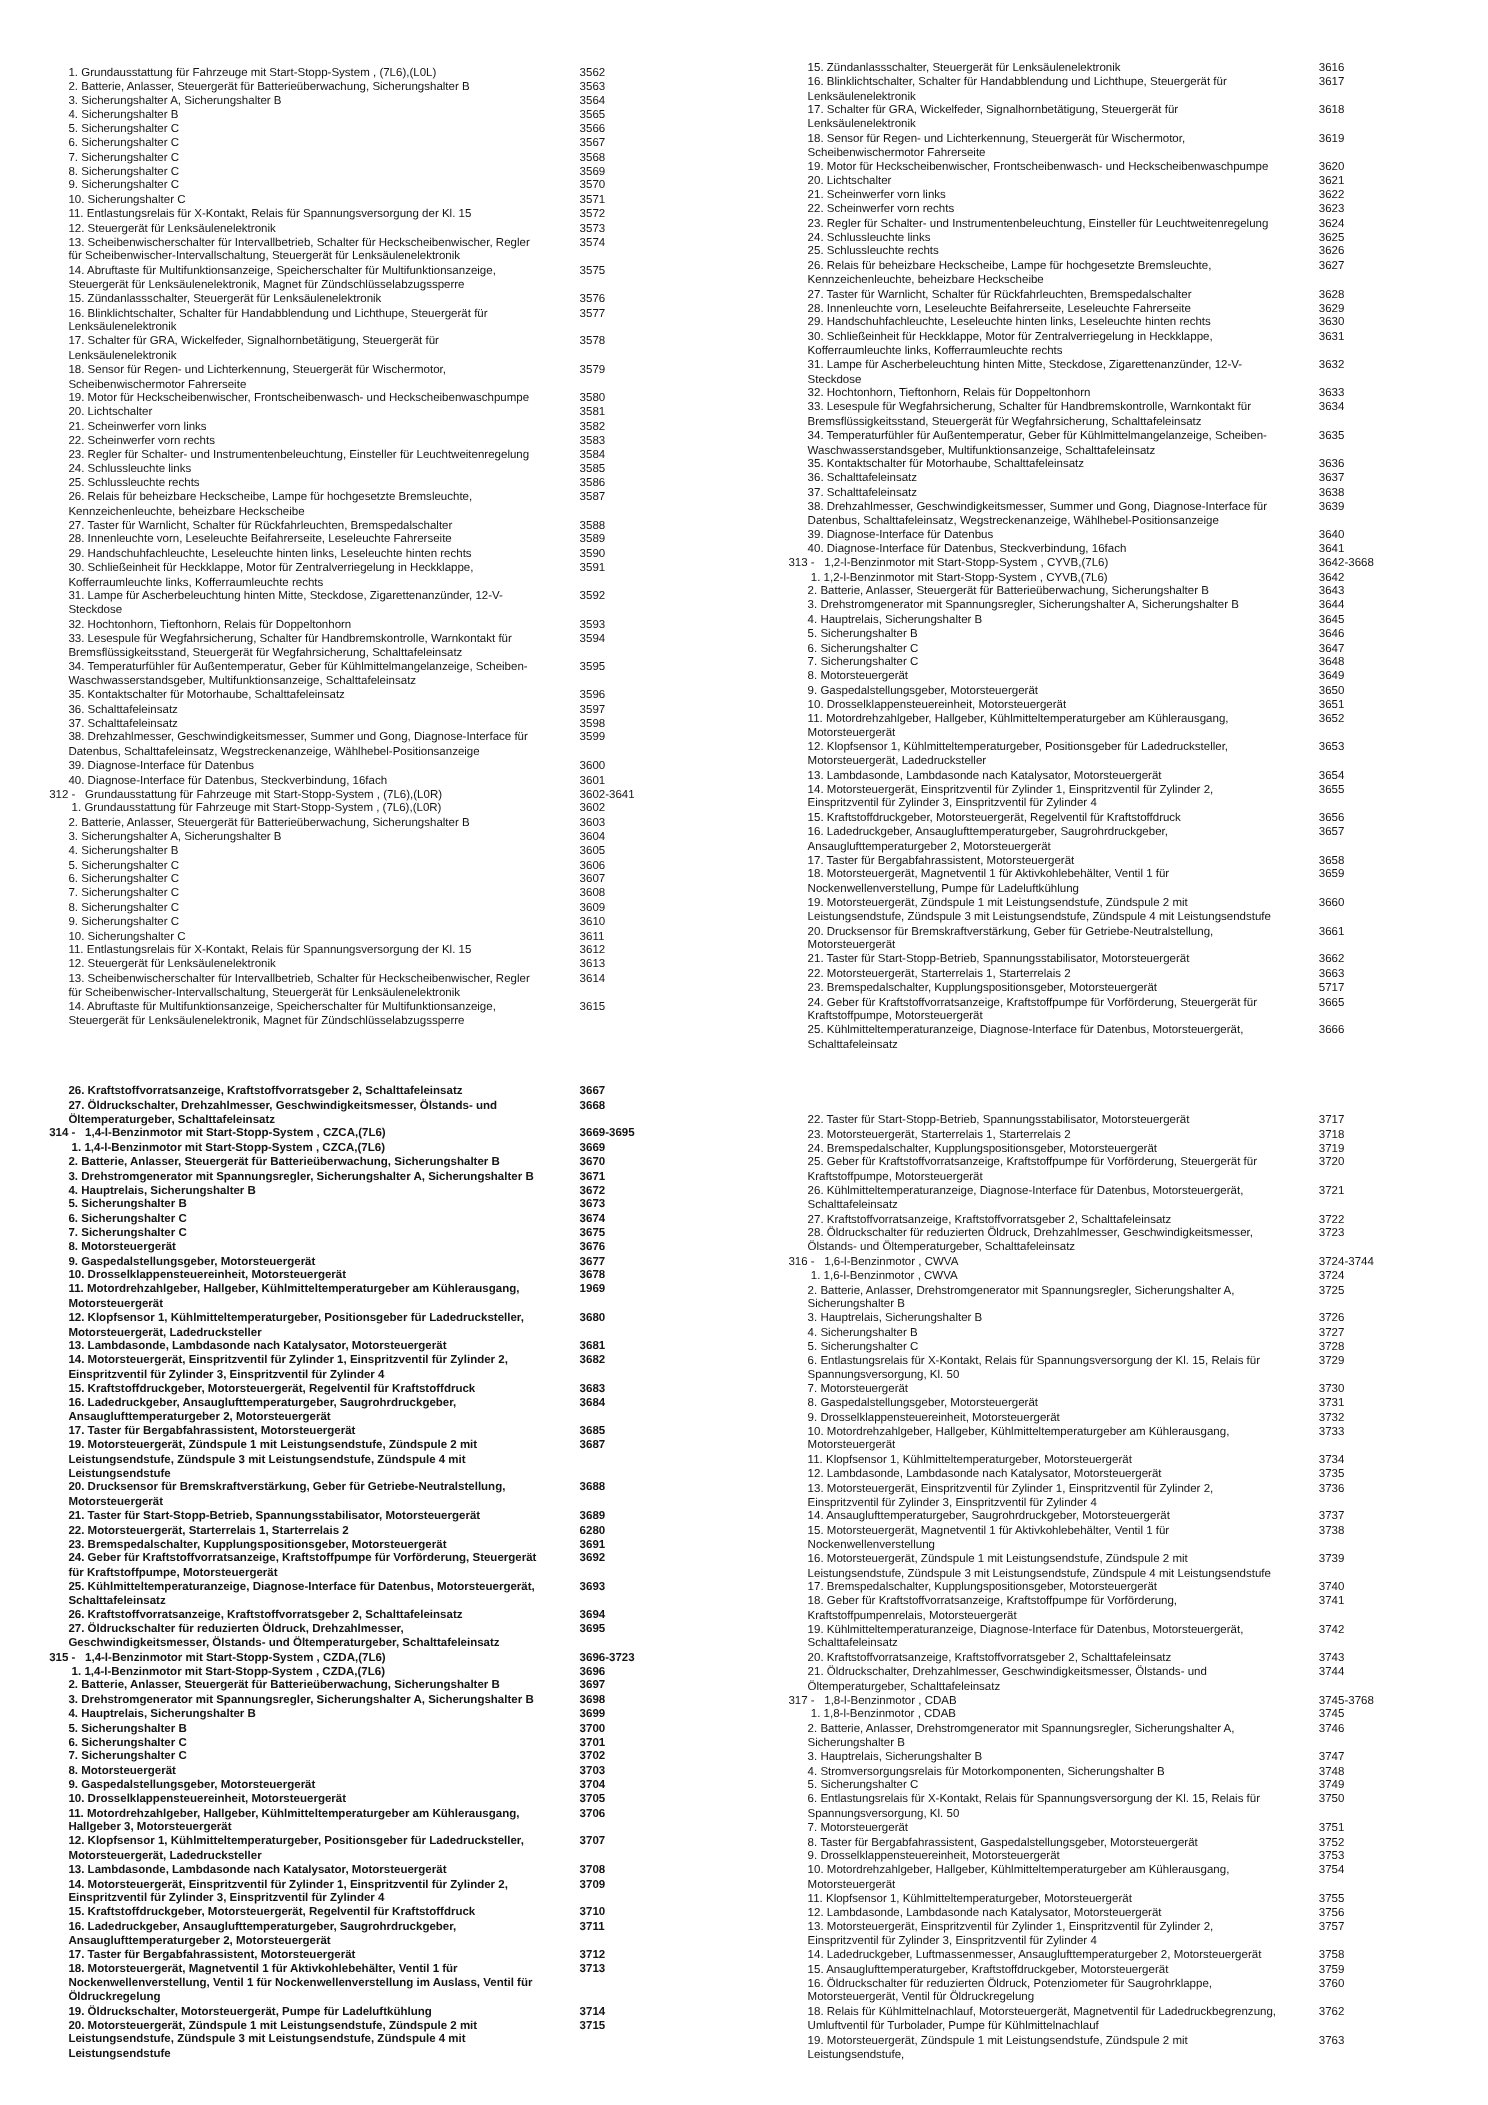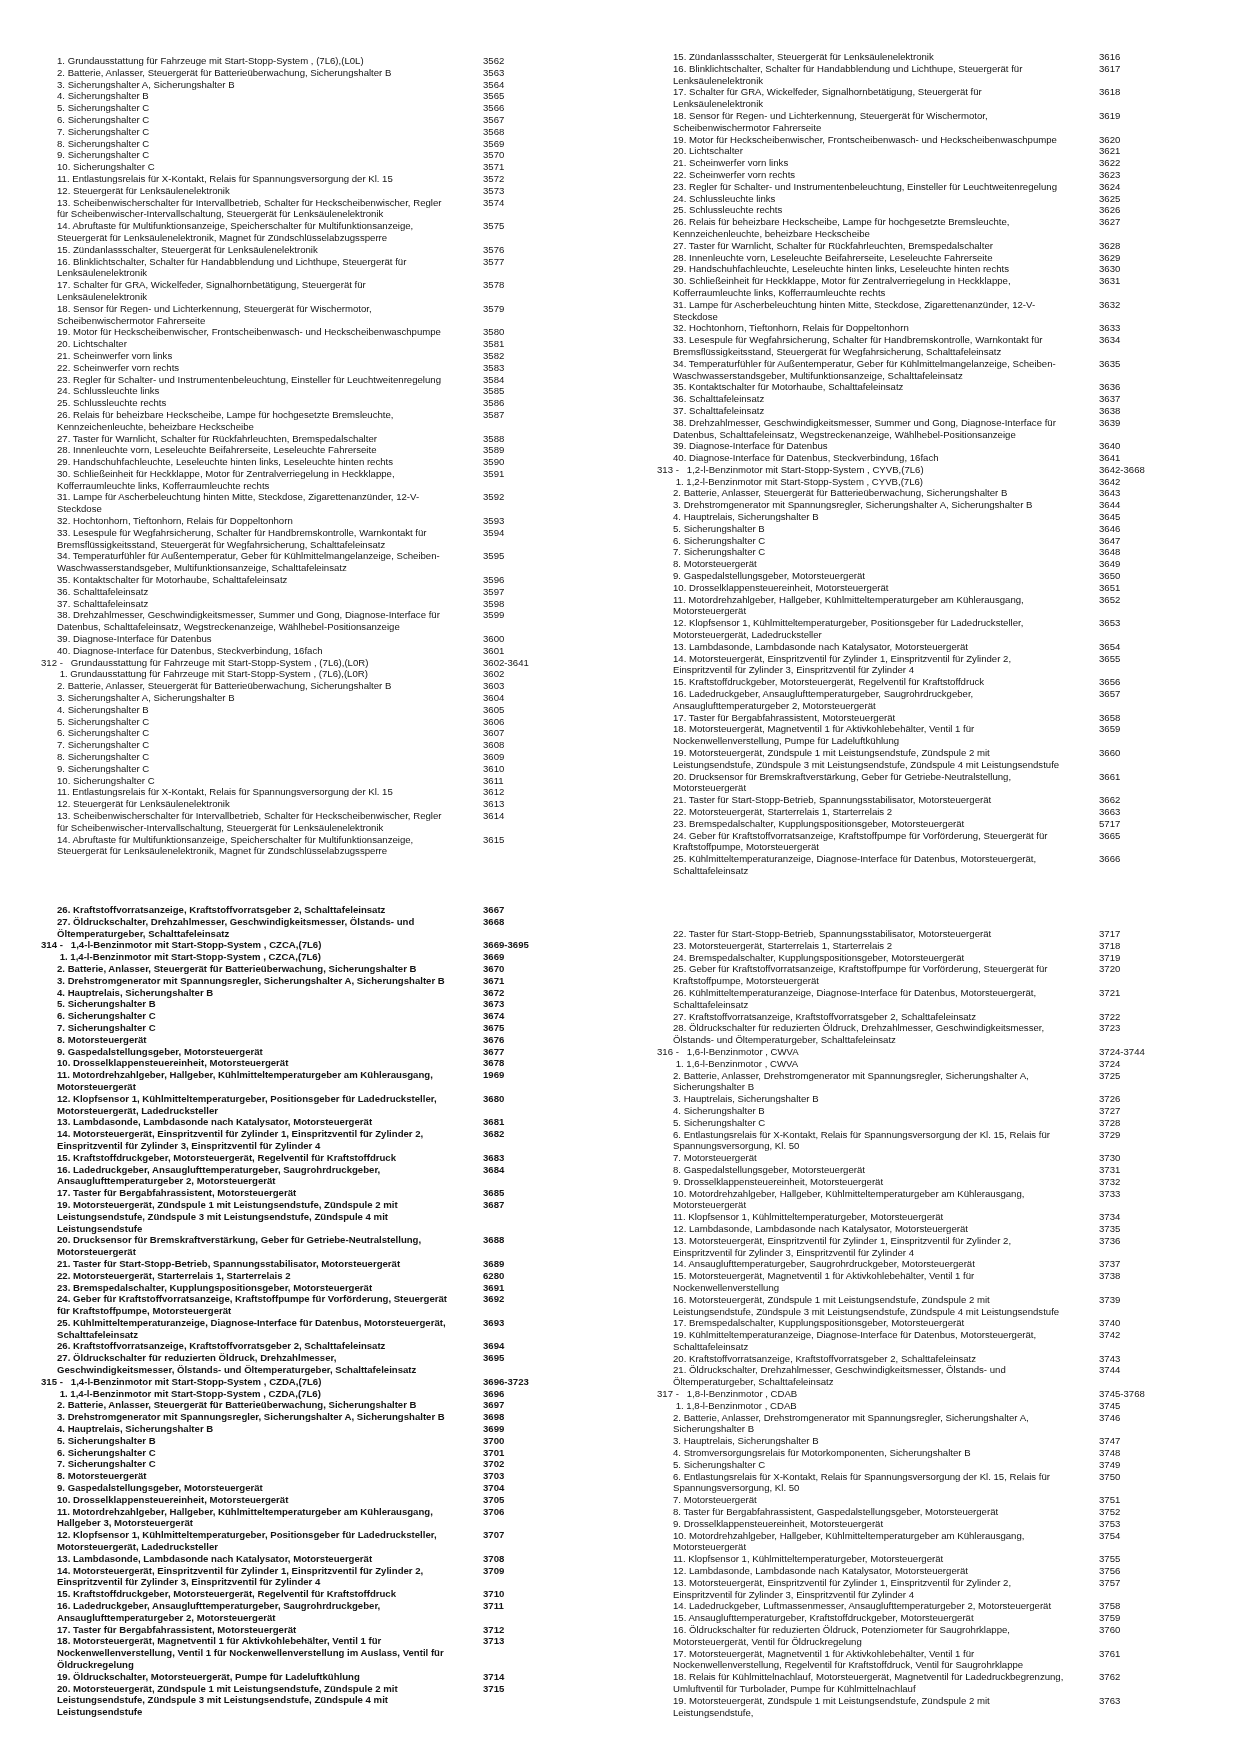--- a/index.html
+++ b/index.html
@@ -751,20 +751,24 @@
       </div>
       <div class="row">
         <div class="t">16. Motorsteuergerät, Zündspule 1 mit Leistungsendstufe, Zündspule 2 mit Leistungsendstufe, Zündspule 3 mit Leistungsendstufe, Zündspule 4 mit Leistungsendstufe</div>
         <div class="n">3739</div>
       </div>
       <div class="row">
         <div class="t">17. Bremspedalschalter, Kupplungspositionsgeber, Motorsteuergerät</div>
         <div class="n">3740</div>
       </div>
       <div class="row">
+        <div class="t">18. Geber für Kraftstoffvorratsanzeige, Kraftstoffpumpe für Vorförderung, Kraftstoffpumpenrelais, Motorsteuergerät</div>
+        <div class="n">3741</div>
+      </div>
+      <div class="row">
         <div class="t">19. Kühlmitteltemperaturanzeige, Diagnose-Interface für Datenbus, Motorsteuergerät, Schalttafeleinsatz</div>
         <div class="n">3742</div>
       </div>
       <div class="row">
         <div class="t">20. Kraftstoffvorratsanzeige, Kraftstoffvorratsgeber 2, Schalttafeleinsatz</div>
         <div class="n">3743</div>
       </div>
       <div class="row">
         <div class="t">21. Öldruckschalter, Drehzahlmesser, Geschwindigkeitsmesser, Ölstands- und Öltemperaturgeber, Schalttafeleinsatz</div>
         <div class="n">3744</div>
@@ -829,24 +833,20 @@
         <div class="t">14. Ladedruckgeber, Luftmassenmesser, Ansauglufttemperaturgeber 2, Motorsteuergerät</div>
         <div class="n">3758</div>
       </div>
       <div class="row">
         <div class="t">15. Ansauglufttemperaturgeber, Kraftstoffdruckgeber, Motorsteuergerät</div>
         <div class="n">3759</div>
       </div>
       <div class="row">
         <div class="t">16. Öldruckschalter für reduzierten Öldruck, Potenziometer für Saugrohrklappe, Motorsteuergerät, Ventil für Öldruckregelung</div>
         <div class="n">3760</div>
-      </div>
-      <div class="row">
-        <div class="t">17. Motorsteuergerät, Magnetventil 1 für Aktivkohlebehälter, Ventil 1 für Nockenwellenverstellung, Regelventil für Kraftstoffdruck, Ventil für Saugrohrklappe</div>
-        <div class="n">3761</div>
       </div>
       <div class="row">
         <div class="t">18. Relais für Kühlmittelnachlauf, Motorsteuergerät, Magnetventil für Ladedruckbegrenzung, Umluftventil für Turbolader, Pumpe für Kühlmittelnachlauf</div>
         <div class="n">3762</div>
       </div>
       <div class="row">
         <div class="t">19. Motorsteuergerät, Zündspule 1 mit Leistungsendstufe, Zündspule 2 mit Leistungsendstufe,</div>
         <div class="n">3763</div>
       </div>
     </div>

